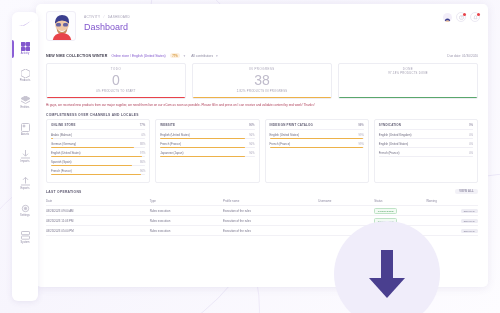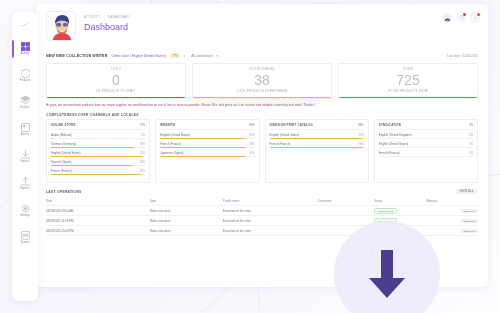--- a/index.html
+++ b/index.html
@@ -347,21 +347,20 @@
           <div class="stat-bar" style="background:#e8434a"></div>
         </div>
         <div class="stat-card">
           <div class="stat-lbl">IN PROGRESS</div>
           <div class="stat-num">38</div>
           <div class="stat-sub">2.82% PRODUCTS IN PROGRESS</div>
           <div class="stat-bar" style="background:#edb24a"></div>
         </div>
         <div class="stat-card">
           <div class="stat-lbl">DONE</div>
-          <div class="stat-num">725</div>
           <div class="stat-sub">97.18% PRODUCTS DONE</div>
           <div class="stat-bar" style="background:#5aa76c"></div>
         </div>
       </div>
 
     <p class="note">Hi guys, we received new products from our major supplier, we need them live on our eCom as soon as possible. Please fill in and press on I can receive and validate content by end week! Thanks!</p>
 
     <div class="sect-title">COMPLETENESS OVER CHANNELS AND LOCALES</div>
     <div class="chan-row" id="chan-row">
         <div class="chan-card">

